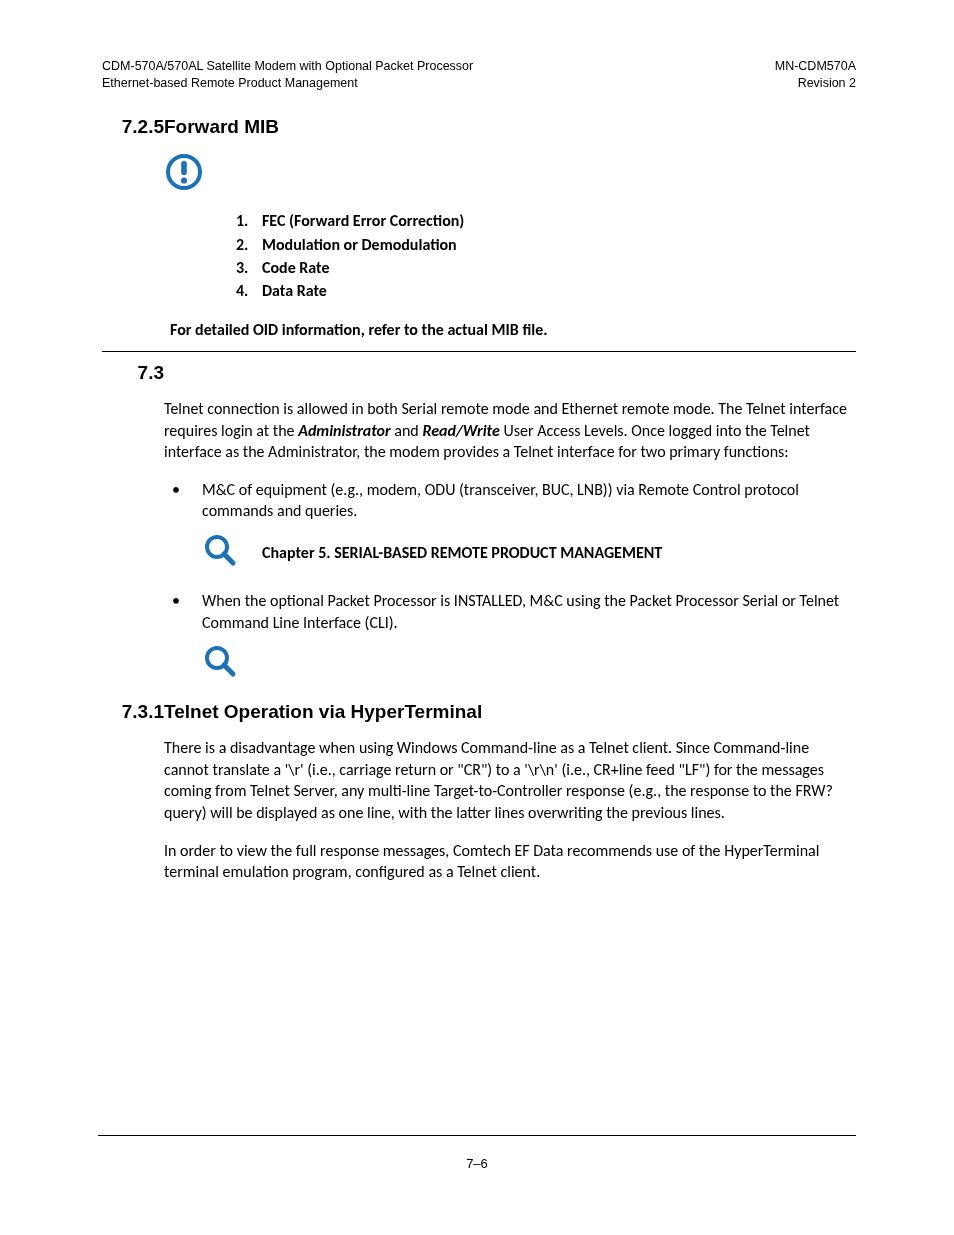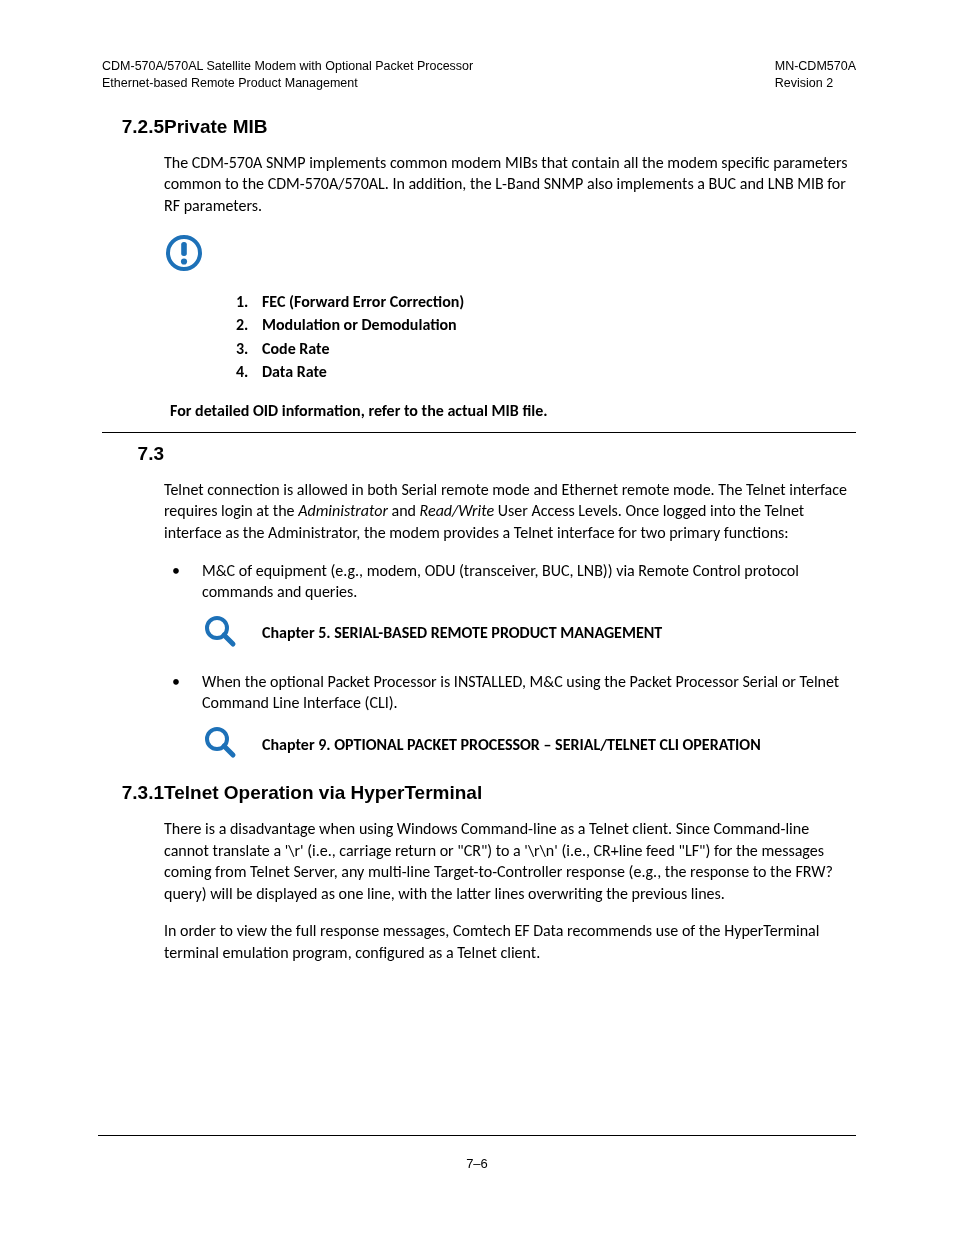--- a/index.html
+++ b/index.html
@@ -12,21 +12,21 @@
   }
   .header-row {
     display: flex;
     justify-content: space-between;
     font-family: Arial, Helvetica, sans-serif;
     font-size: 12.5px;
     line-height: 1.35;
     margin-bottom: 24px;
   }
   .header-left { text-align: left; }
-  .header-right { }
+  .header-right { text-align: right; }
   .sec-row {
     display: flex;
     align-items: baseline;
     font-family: Arial, Helvetica, sans-serif;
     font-weight: 700;
     font-size: 19px;
     margin-top: 4px;
     margin-bottom: 14px;
   }
   .sec-row.rule {
@@ -52,21 +52,21 @@
   .ol .li { display: flex; font-weight: 700; font-size: 16px; line-height: 1.45; }
   .ol .li .n { width: 26px; flex: 0 0 26px; }
   .bold-line { font-weight: 700; font-size: 16px; margin-left: 68px; margin-bottom: 12px; }
   .ul { margin-left: 62px; font-size: 16px; line-height: 1.35; }
   .ul .uli { display: flex; margin-bottom: 10px; }
   .ul .uli .dot { width: 38px; flex: 0 0 38px; text-align: left; padding-left: 8px; }
   .ul .uli .txt { flex: 1; }
   .xref-row { display: flex; align-items: center; margin-left: 100px; margin-top: 6px; margin-bottom: 18px; }
   .xref-row .icon { flex: 0 0 60px; }
   .xref-row .label { font-weight: 700; font-size: 16px; }
-  .bi { font-weight: 400; font-style: italic; }
+  .bi { font-weight: 700; font-style: italic; }
   .footer {
     position: absolute;
     left: 98px; right: 98px;
     bottom: 64px;
     border-top: 1px solid #000;
     text-align: center;
     font-family: Arial, Helvetica, sans-serif;
     font-size: 13px;
     padding-top: 20px;
   }
@@ -80,25 +80,24 @@
     <div>Ethernet-based Remote Product Management</div>
   </div>
   <div class="header-right">
     <div>MN-CDM570A</div>
     <div>Revision 2</div>
   </div>
 </div>
 
 <div class="sec-row">
   <div class="sec-num">7.2.5</div>
-  <div class="sec-title">Private MIB</div>
+  <div class="sec-title">Forward MIB</div>
 </div>
 
 <div class="body-block">
-  <p>The CDM-570A SNMP implements common modem MIBs that contain all the modem specific parameters common to the CDM-570A/570AL. In addition, the L-Band SNMP also implements a BUC and LNB MIB for RF parameters.</p>
 
   <div class="note-row">
     <div class="note-icon">
       <svg class="warn-svg" viewBox="0 0 40 40">
         <circle cx="20" cy="20" r="16" fill="none" stroke="#1d71b8" stroke-width="4"></circle>
         <rect x="17.2" y="9" width="5.6" height="14" rx="2.5" fill="#1d71b8"></rect>
         <circle cx="20" cy="28.5" r="3.1" fill="#1d71b8"></circle>
       </svg>
     </div>
   </div>
@@ -159,21 +158,20 @@
   </div>
 </div>
 
 <div class="xref-row">
   <div class="icon">
     <svg class="mag-svg" viewBox="0 0 36 36">
       <circle cx="15" cy="15" r="10" fill="none" stroke="#1d71b8" stroke-width="4"></circle>
       <line x1="22" y1="22" x2="31" y2="31" stroke="#1d71b8" stroke-width="5" stroke-linecap="round"></line>
     </svg>
   </div>
-  <div class="label">Chapter 9. OPTIONAL PACKET PROCESSOR – SERIAL/TELNET CLI OPERATION</div>
 </div>
 
 <div class="sec-row" style="margin-top:18px;">
   <div class="sec-num">7.3.1</div>
   <div class="sec-title">Telnet Operation via HyperTerminal</div>
 </div>
 
 <div class="body-block">
   <p>There is a disadvantage when using Windows Command-line as a Telnet client. Since Command-line cannot translate a '\r' (i.e., carriage return or "CR") to a '\r\n' (i.e., CR+line feed "LF") for the messages coming from Telnet Server, any multi-line Target-to-Controller response (e.g., the response to the FRW? query) will be displayed as one line, with the latter lines overwriting the previous lines.</p>
   <p>In order to view the full response messages, Comtech EF Data recommends use of the HyperTerminal terminal emulation program, configured as a Telnet client.</p>

